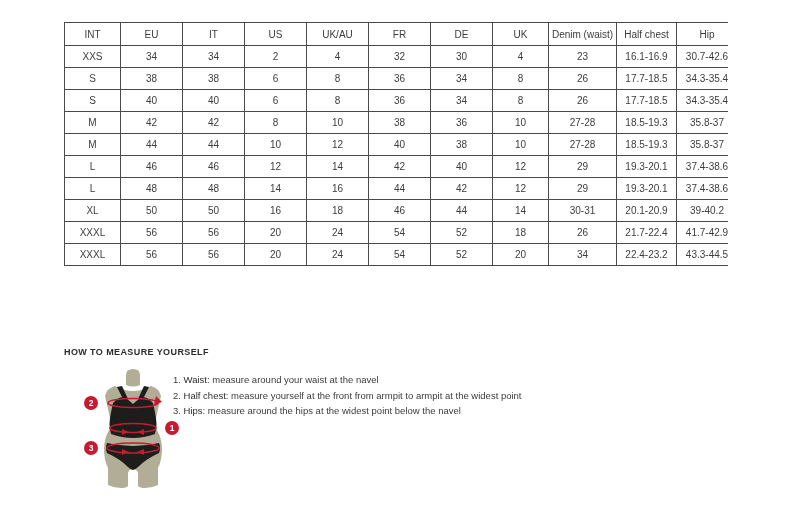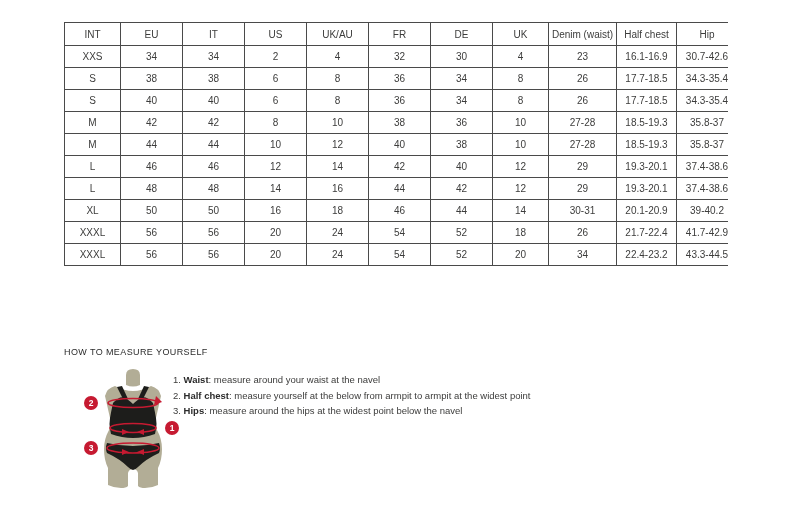--- a/index.html
+++ b/index.html
@@ -23,25 +23,25 @@
     text-align:center;vertical-align:middle;
     font-size:10px;font-weight:400;color:var(--text);
     padding:0;height:21px;line-height:21px;
     overflow:hidden;white-space:nowrap;
   }
   .size-table th{height:22px;}
 
   
   .measure-title{
     position:absolute;left:64px;top:347px;
-    font-size:9px;font-weight:400;color:#2b2b2b;letter-spacing:.4px;
+    font-size:9px;font-weight:700;color:#2b2b2b;letter-spacing:.4px;
   }
   .steps{position:absolute;left:173px;top:372px;}
   .step{font-size:9.5px;line-height:15.5px;color:var(--text);white-space:nowrap;}
-  .step b{font-weight:700;color:#2b2b2b;}
+  .step b{font-weight:400;color:#2b2b2b;}
 
   .figure{position:absolute;left:78px;top:366px;width:110px;height:128px;}
   .red-line{fill:none;stroke:var(--accent-red);stroke-width:1.6;}
   .red-fill{fill:var(--accent-red);stroke:none;}
   .skin{fill:var(--mannequin);stroke:none;}
   .suit{fill:var(--suit);stroke:none;}
   .marker-num{fill:#ffffff;font-family:"Liberation Sans",sans-serif;font-size:8.5px;font-weight:700;text-anchor:middle;}
 </style>
 </head>
 <body>
@@ -252,21 +252,21 @@
     </g>
   </svg>
 
   <div class="steps">
     <div class="step">
       <span>1.</span>
       <b>Waist</b><span>: measure around your waist at the navel</span>
     </div>
     <div class="step">
       <span>2.</span>
-      <b>Half chest</b><span>: measure yourself at the below from armpit to armpit at the widest point</span>
+      <b>Half chest</b><span>: measure yourself at the front from armpit to armpit at the widest point</span>
     </div>
     <div class="step">
       <span>3.</span>
       <b>Hips</b><span>: measure around the hips at the widest point below the navel</span>
     </div>
   </div>
 
 </div>
 
 </body></html>

